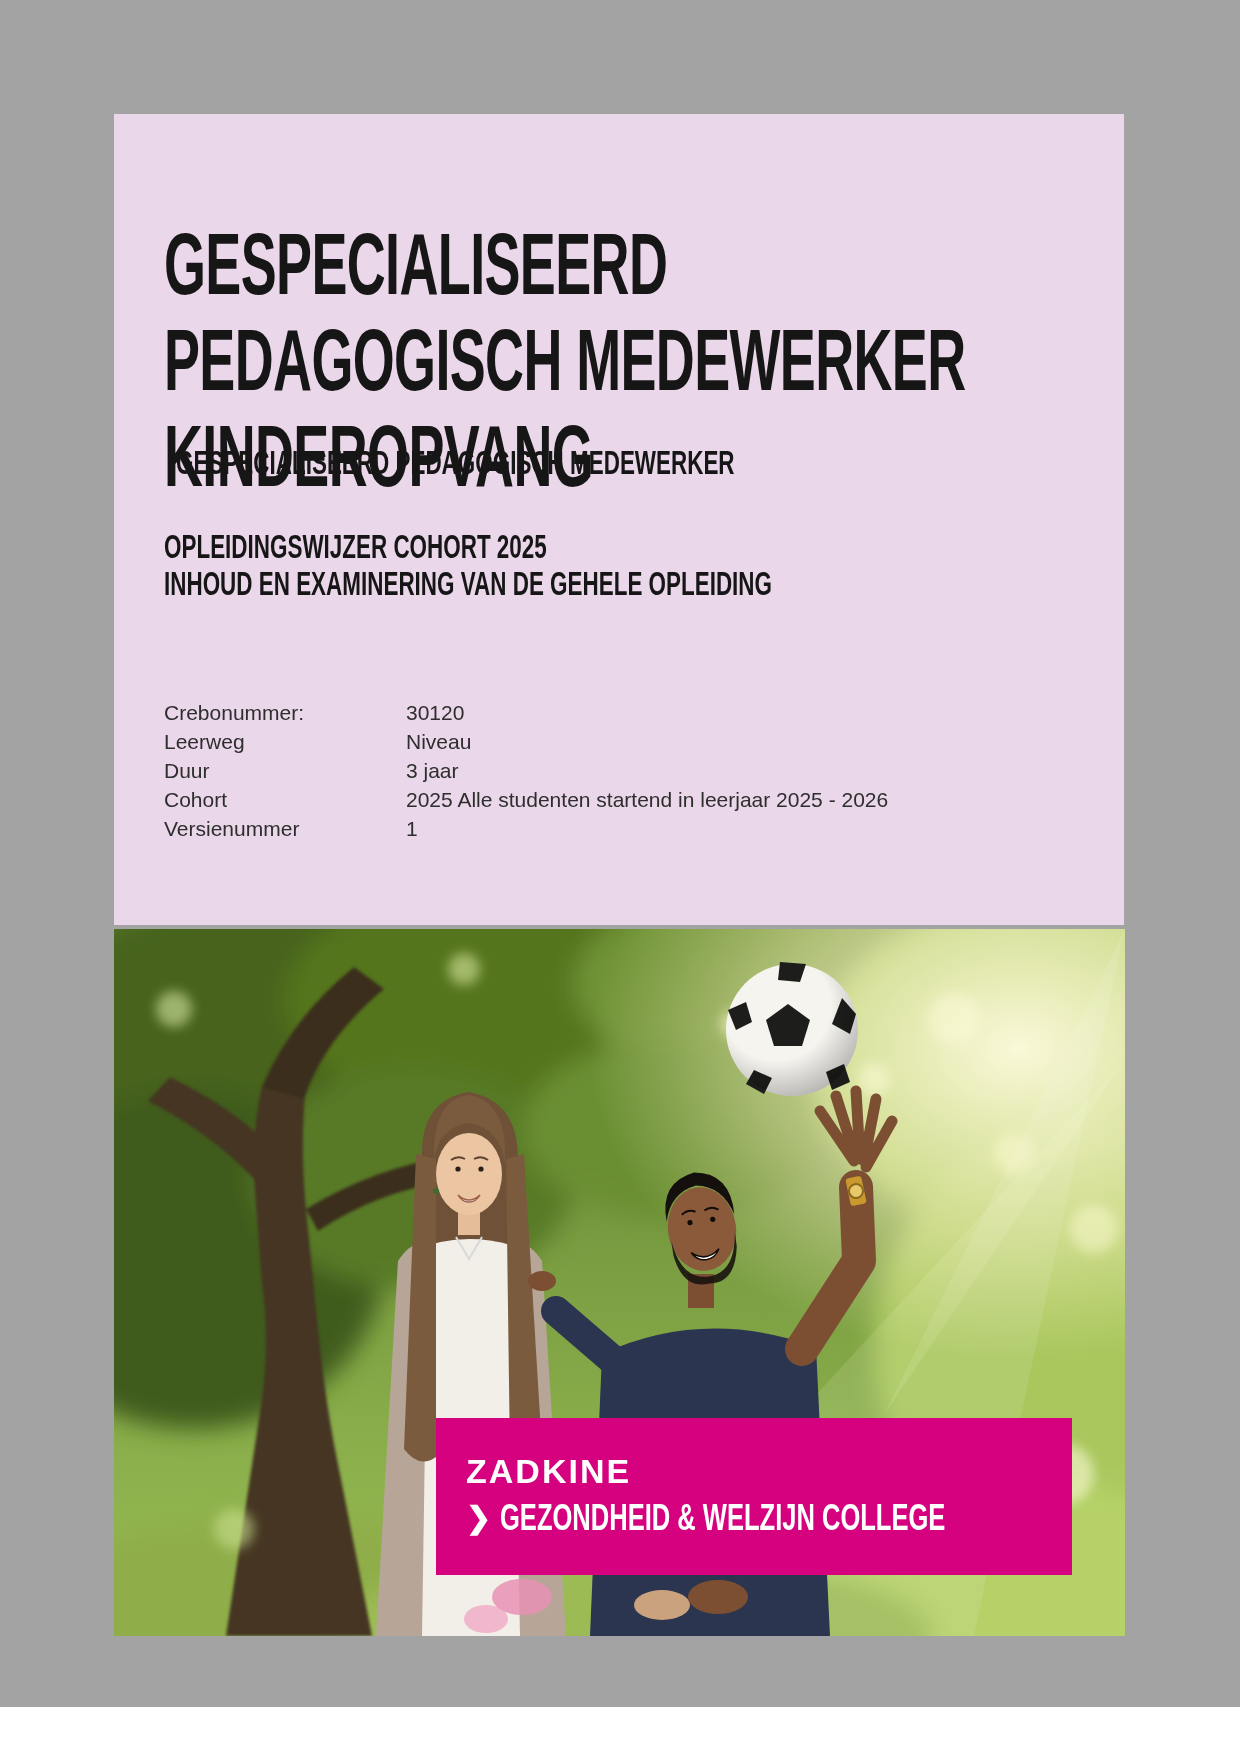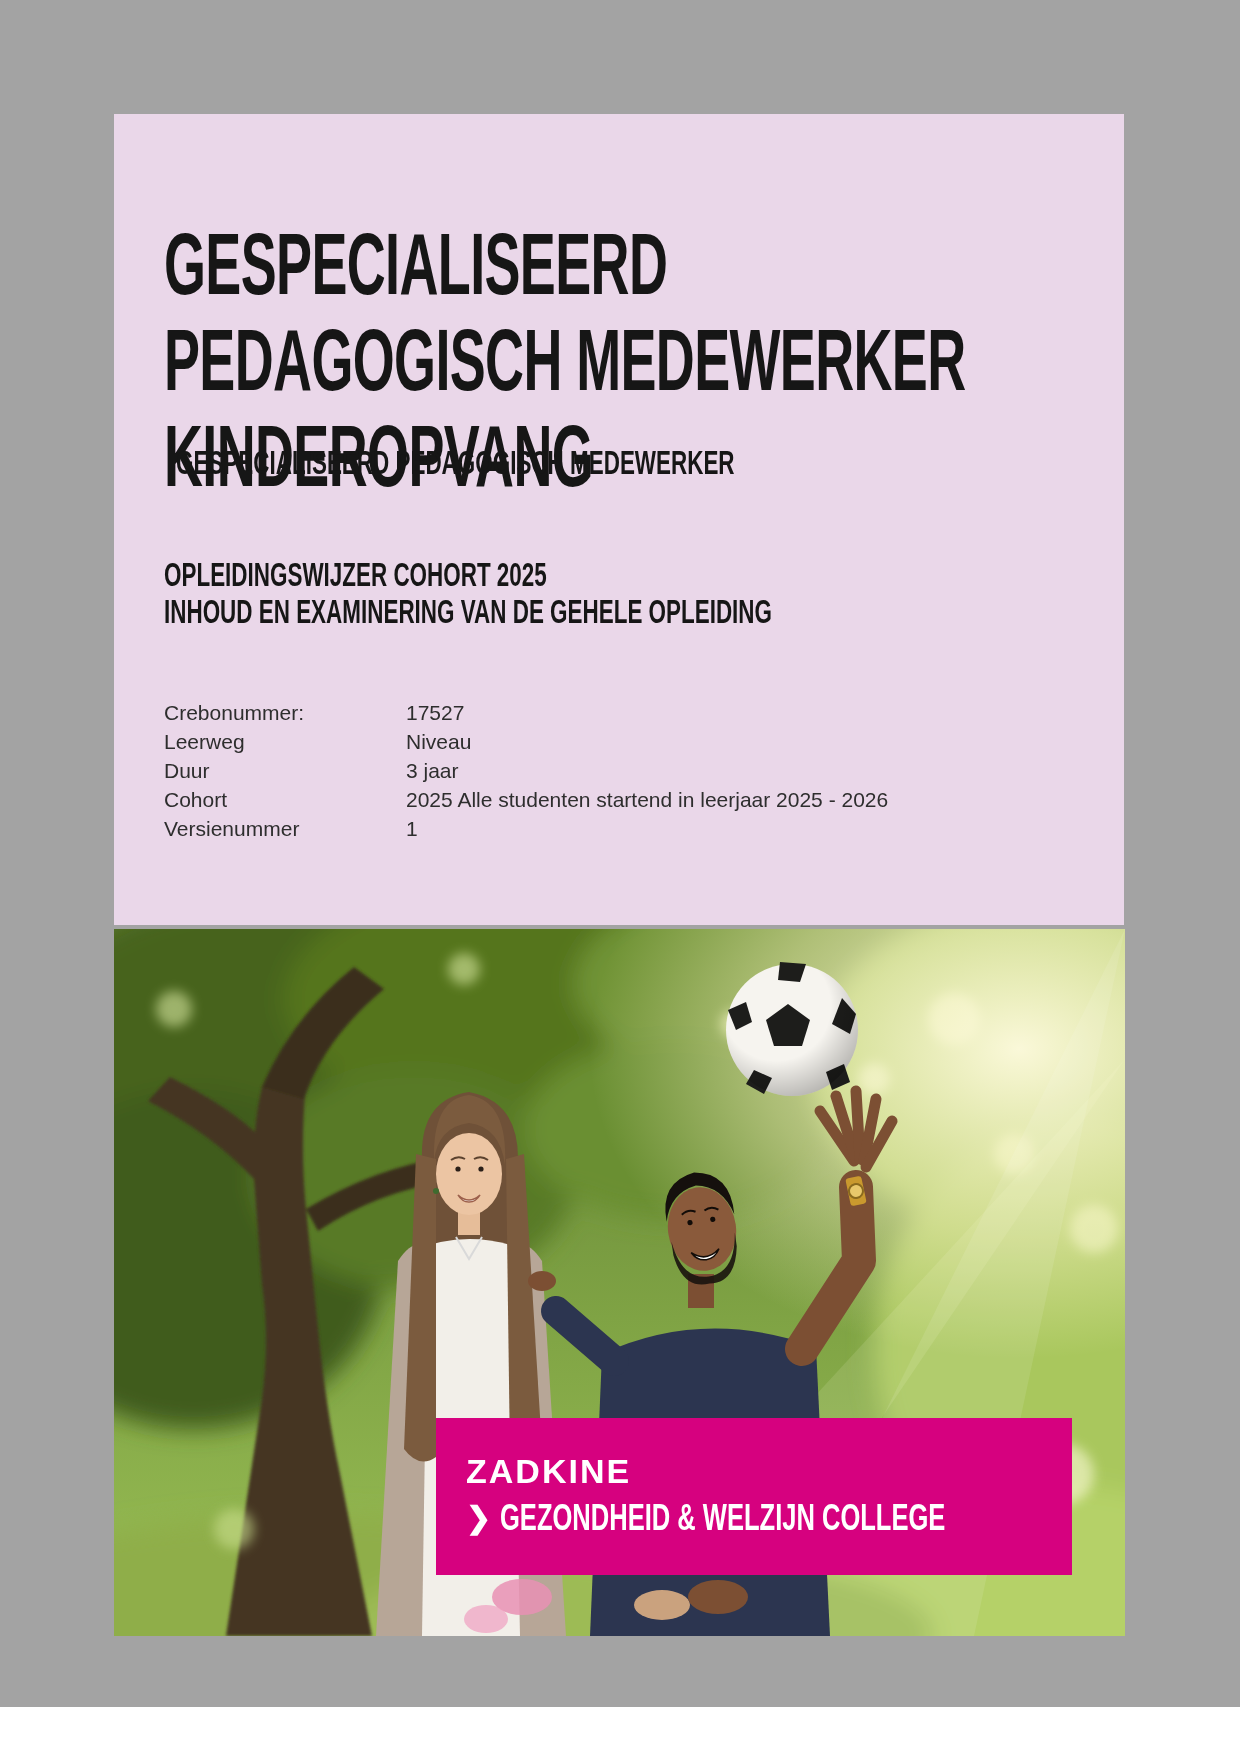--- a/index.html
+++ b/index.html
@@ -18,21 +18,21 @@
     font-size:87px; line-height:96px; font-weight:bold; color:#161616;
     letter-spacing:-1px;
   }
   .doc-title .cx { transform:scaleX(0.62); }
   .doc-subtitle {
     position:absolute; left:50px; top:330px;
     font-size:33px; line-height:37px; font-weight:bold; color:#161616;margin-left:12px;
   }
   .doc-subtitle .cx, .doc-section .cx { transform:scaleX(0.68); }
   .doc-section {
-    position:absolute; left:50px; top:442px;
+    position:absolute; left:50px; top:414px;
     font-size:33px; line-height:37px; font-weight:bold; color:#161616;
   }
   .meta-table {
     position:absolute; left:50px; top:584px;
     display:grid; grid-template-columns:226px auto; column-gap:16px;
     font-size:21px; line-height:29px; color:#2e2e2e;
   }
   
   #photo {
     position:absolute; left:114px; top:929px; width:1011px; height:707px;
@@ -73,21 +73,21 @@
       <span class="cx">GESPECIALISEERD PEDAGOGISCH MEDEWERKER</span>
     </div>
 
     <div class="doc-section">
       <span class="cx">OPLEIDINGSWIJZER COHORT 2025</span><br>
       <span class="cx">INHOUD EN EXAMINERING VAN DE GEHELE OPLEIDING</span>
     </div>
 
     <div class="meta-table">
       <div>Crebonummer:</div>
-      <div>17527</div>
+      <div>30120</div>
       <div>Leerweg</div>
       <div>Niveau</div>
       <div>Duur</div>
       <div>3 jaar</div>
       <div>Cohort</div>
       <div>2025 Alle studenten startend in leerjaar 2025 - 2026</div>
       <div>Versienummer</div>
       <div>1</div>
     </div>
   </div>

